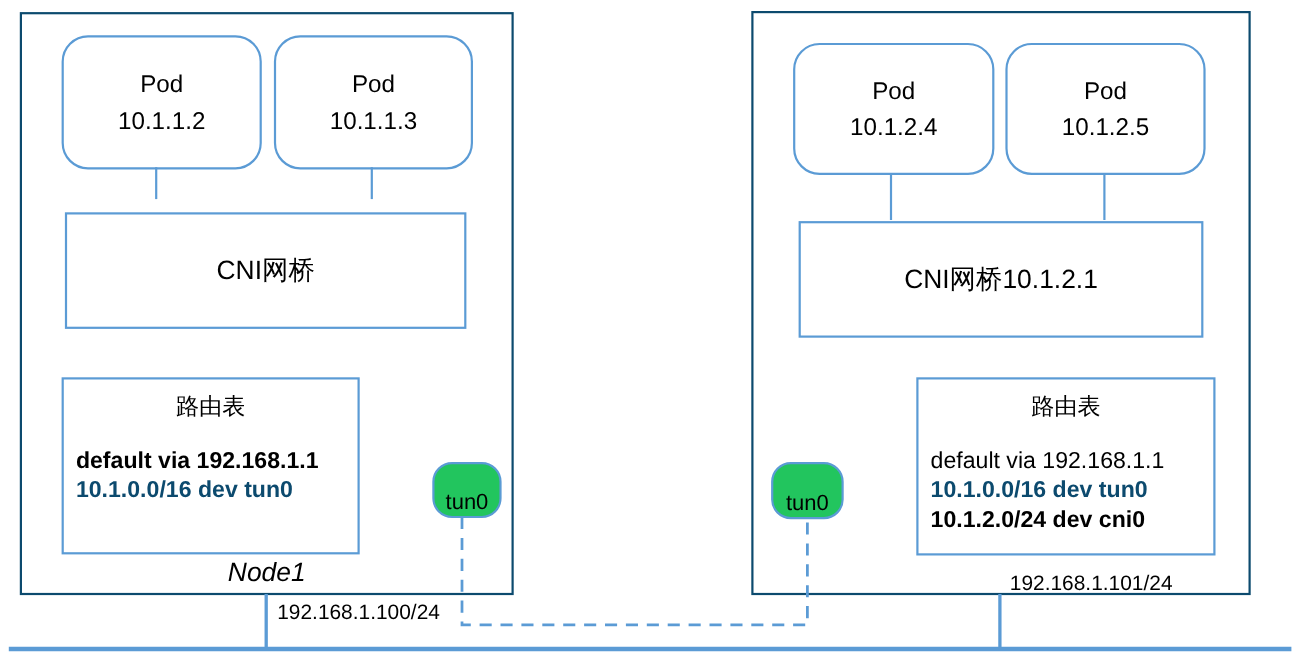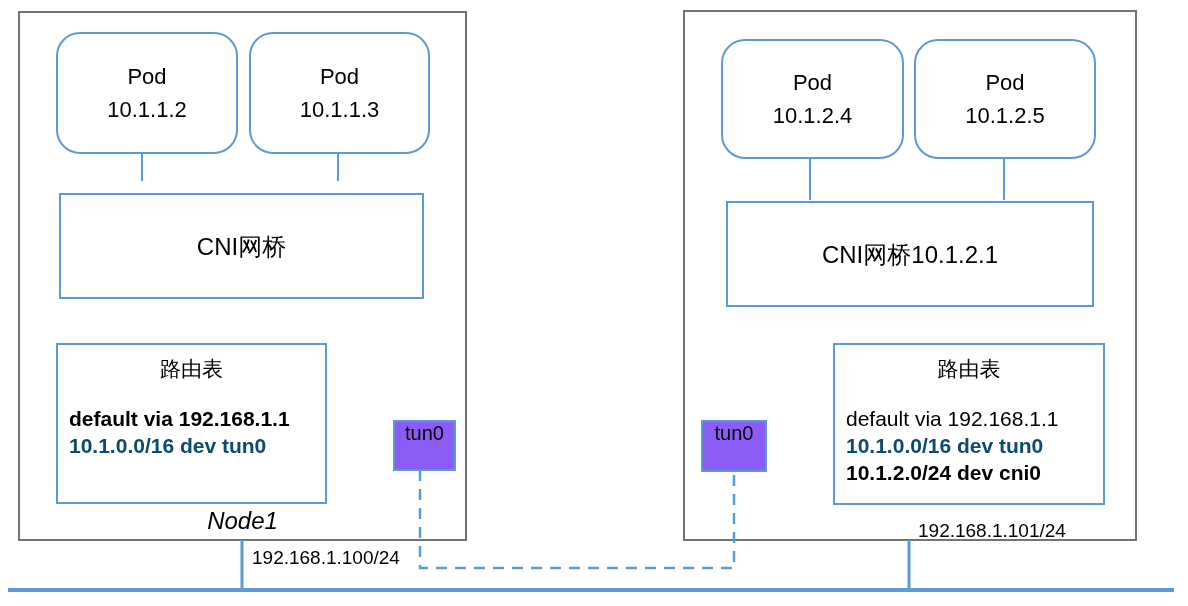--- a/index.html
+++ b/index.html
@@ -18,21 +18,21 @@
   }
   .wires {
     position: absolute;
     left: 0; top: 0;
     width: 1188px; height: 606px;
     pointer-events: none;
     z-index: 5;
   }
   .node {
     position: absolute;
-    border: 2px solid #737373;
+    border: 2px solid #0c4a6e;
     background: #ffffff;
     box-sizing: border-box;
     z-index: 1;
   }
   .pod {
     position: absolute;
     border: 2px solid #5B9BD5;
     border-radius: 24px;
     background: #ffffff;
     box-sizing: border-box;
@@ -73,25 +73,25 @@
     font-size: 21px;
     line-height: 27px;
     font-weight: 700;
     white-space: nowrap;
   }
   .route-row.regular { font-weight: 400; }
   .route-row.hl { color: #0c4a6e; }
   .tun-badge {
     position: absolute;
     border: 2px solid #5B9BD5;
-    border-radius: 0;
-    background: #8b5cf6;
+    border-radius: 18px;
+    background: #22c55e;
     box-sizing: border-box;
     display: flex;
-    align-items: flex-start;
+    align-items: flex-end;
     justify-content: center;
     font-size: 20px;
     z-index: 2;
   }
   .node-label {
     position: absolute;
     left: 0; right: 0;
     bottom: 4px;
     text-align: center;
     font-size: 24px;

